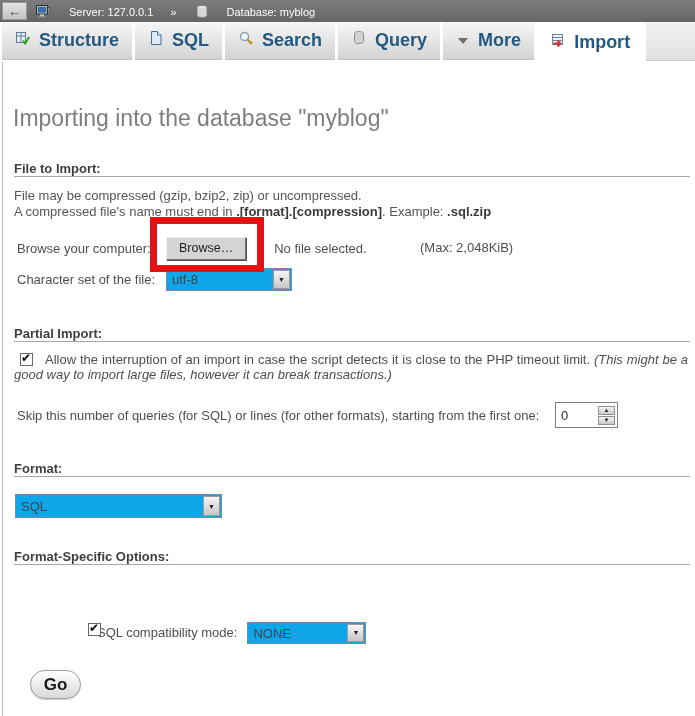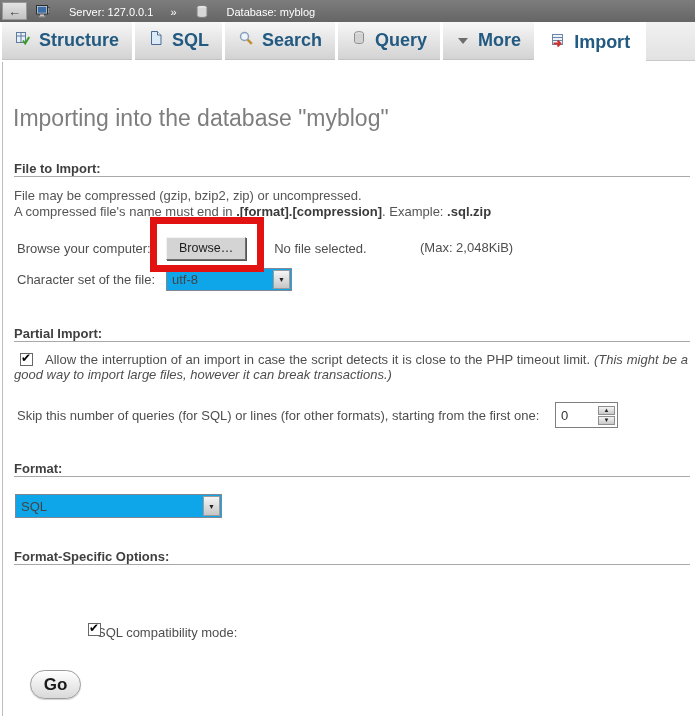--- a/index.html
+++ b/index.html
@@ -277,19 +277,23 @@
 
 <span class="wsel sel-format">
   <span class="val">SQL</span>
   <span class="dd"></span>
 </span>
 
 <div class="sec sec4">Format-Specific Options:</div>
 
 <div class="row row-compat">
   <span class="flabel2">SQL compatibility mode:</span>
+  <span class="wsel sel-compat">
+    <span class="val">NONE</span>
+    <span class="dd"></span>
+  </span>
 </div>
 
 <div class="row row-zero">
   <span class="cbx checked"></span>
 </div>
 
 <button class="go-btn">Go</button>
 
 </body></html>

